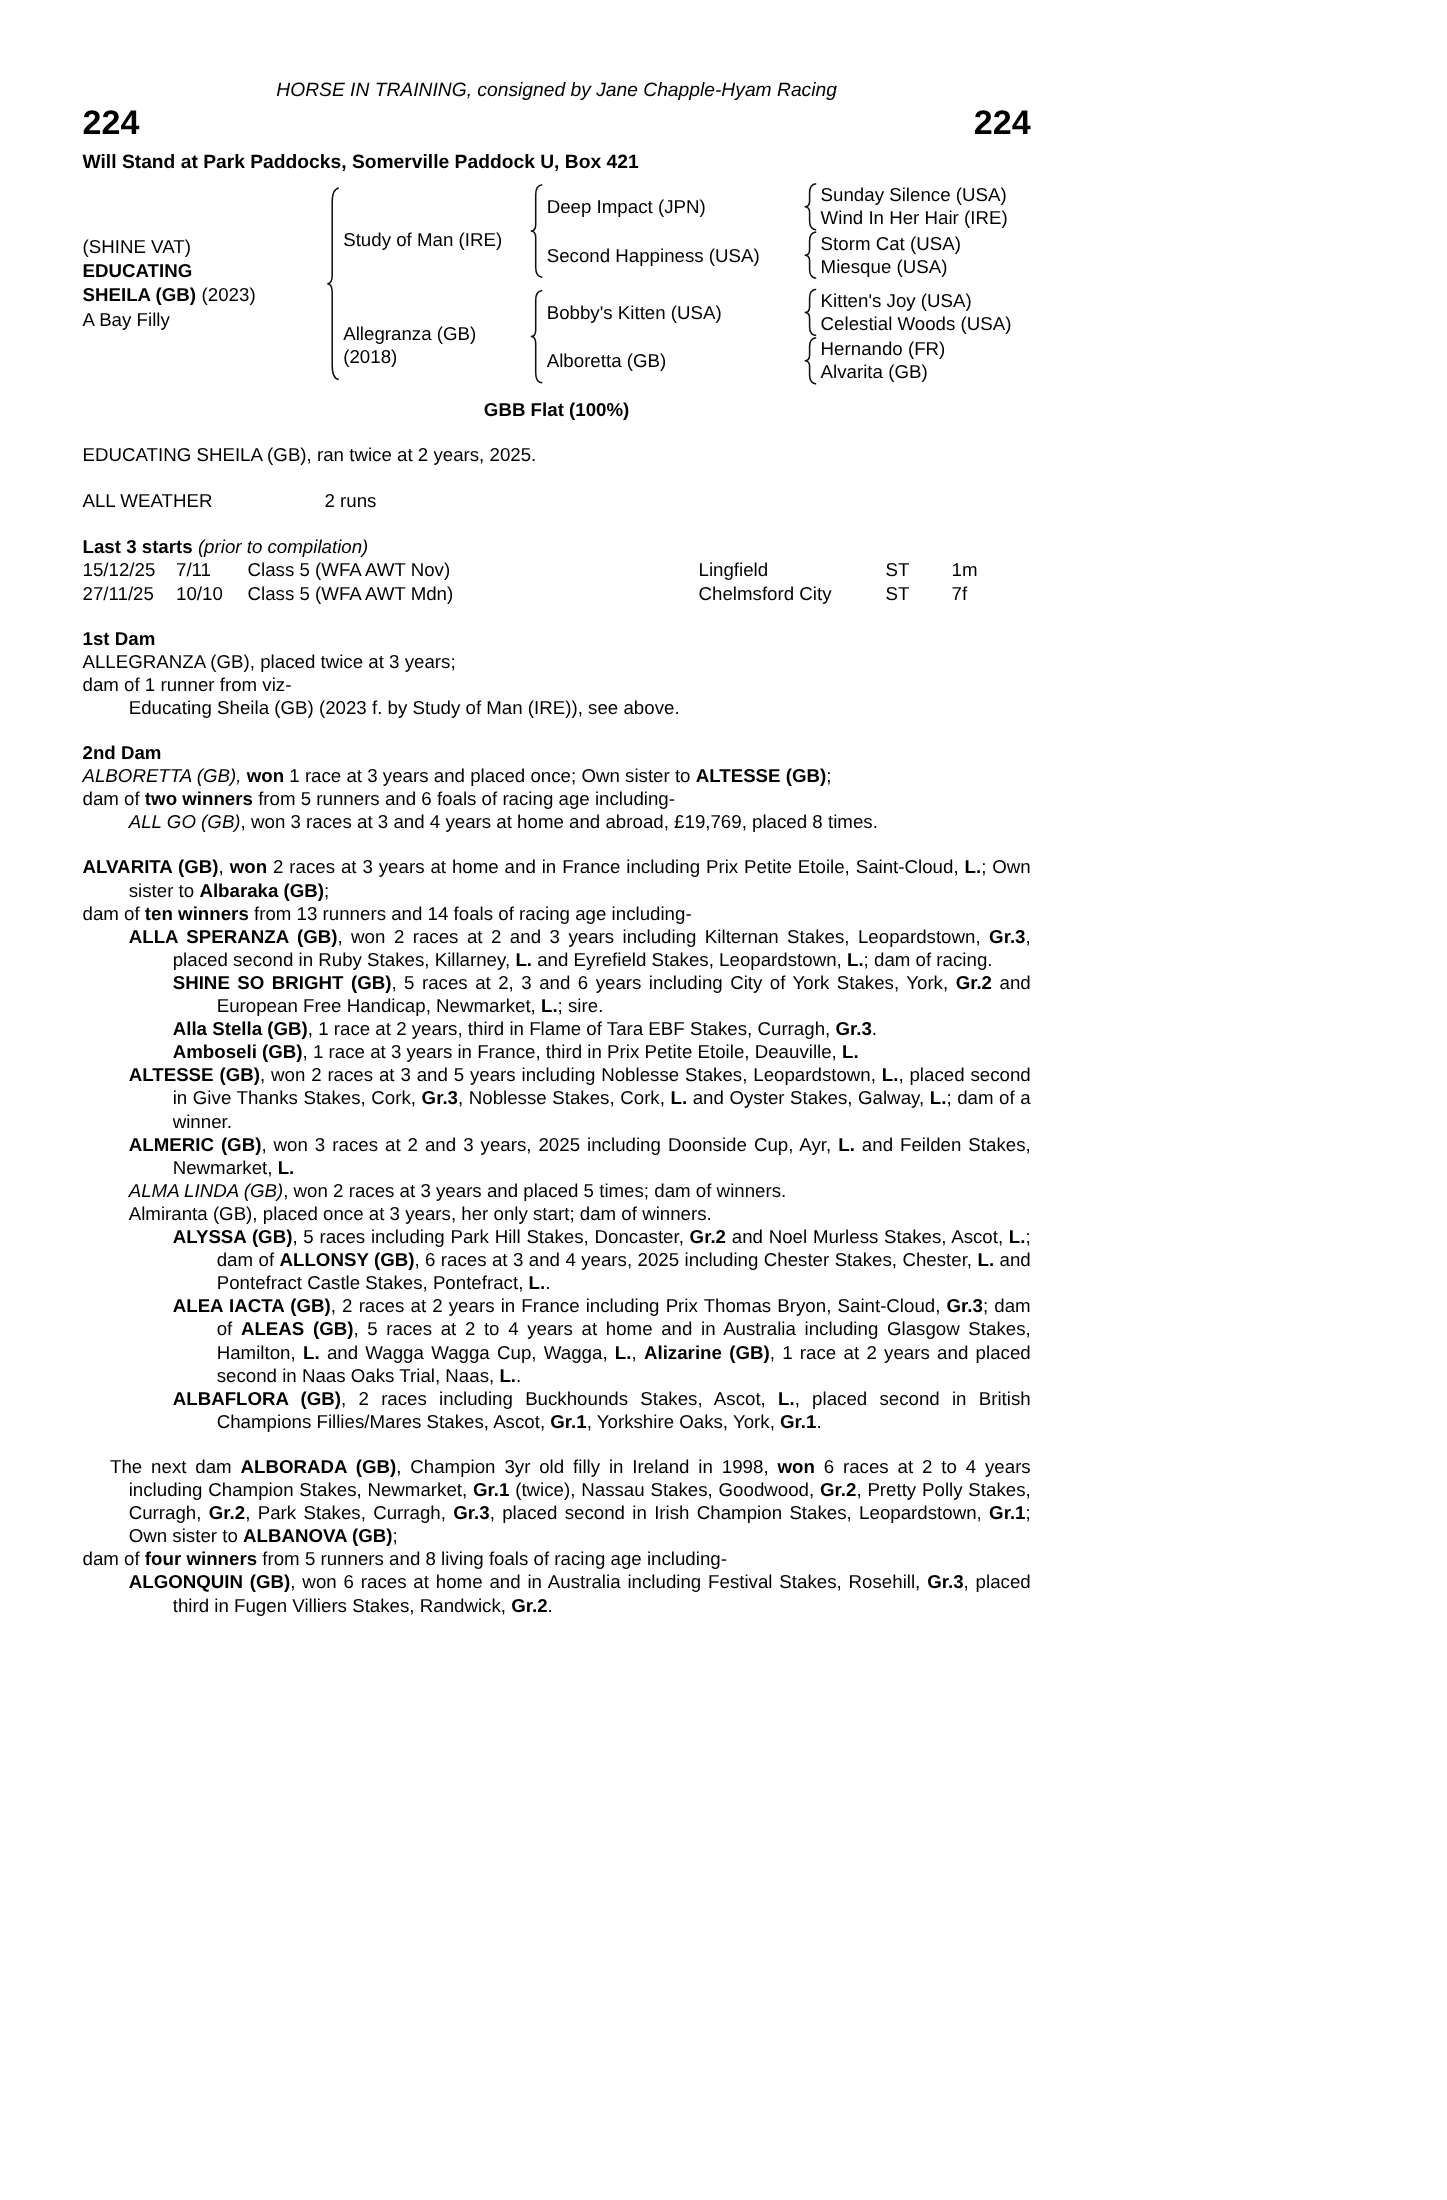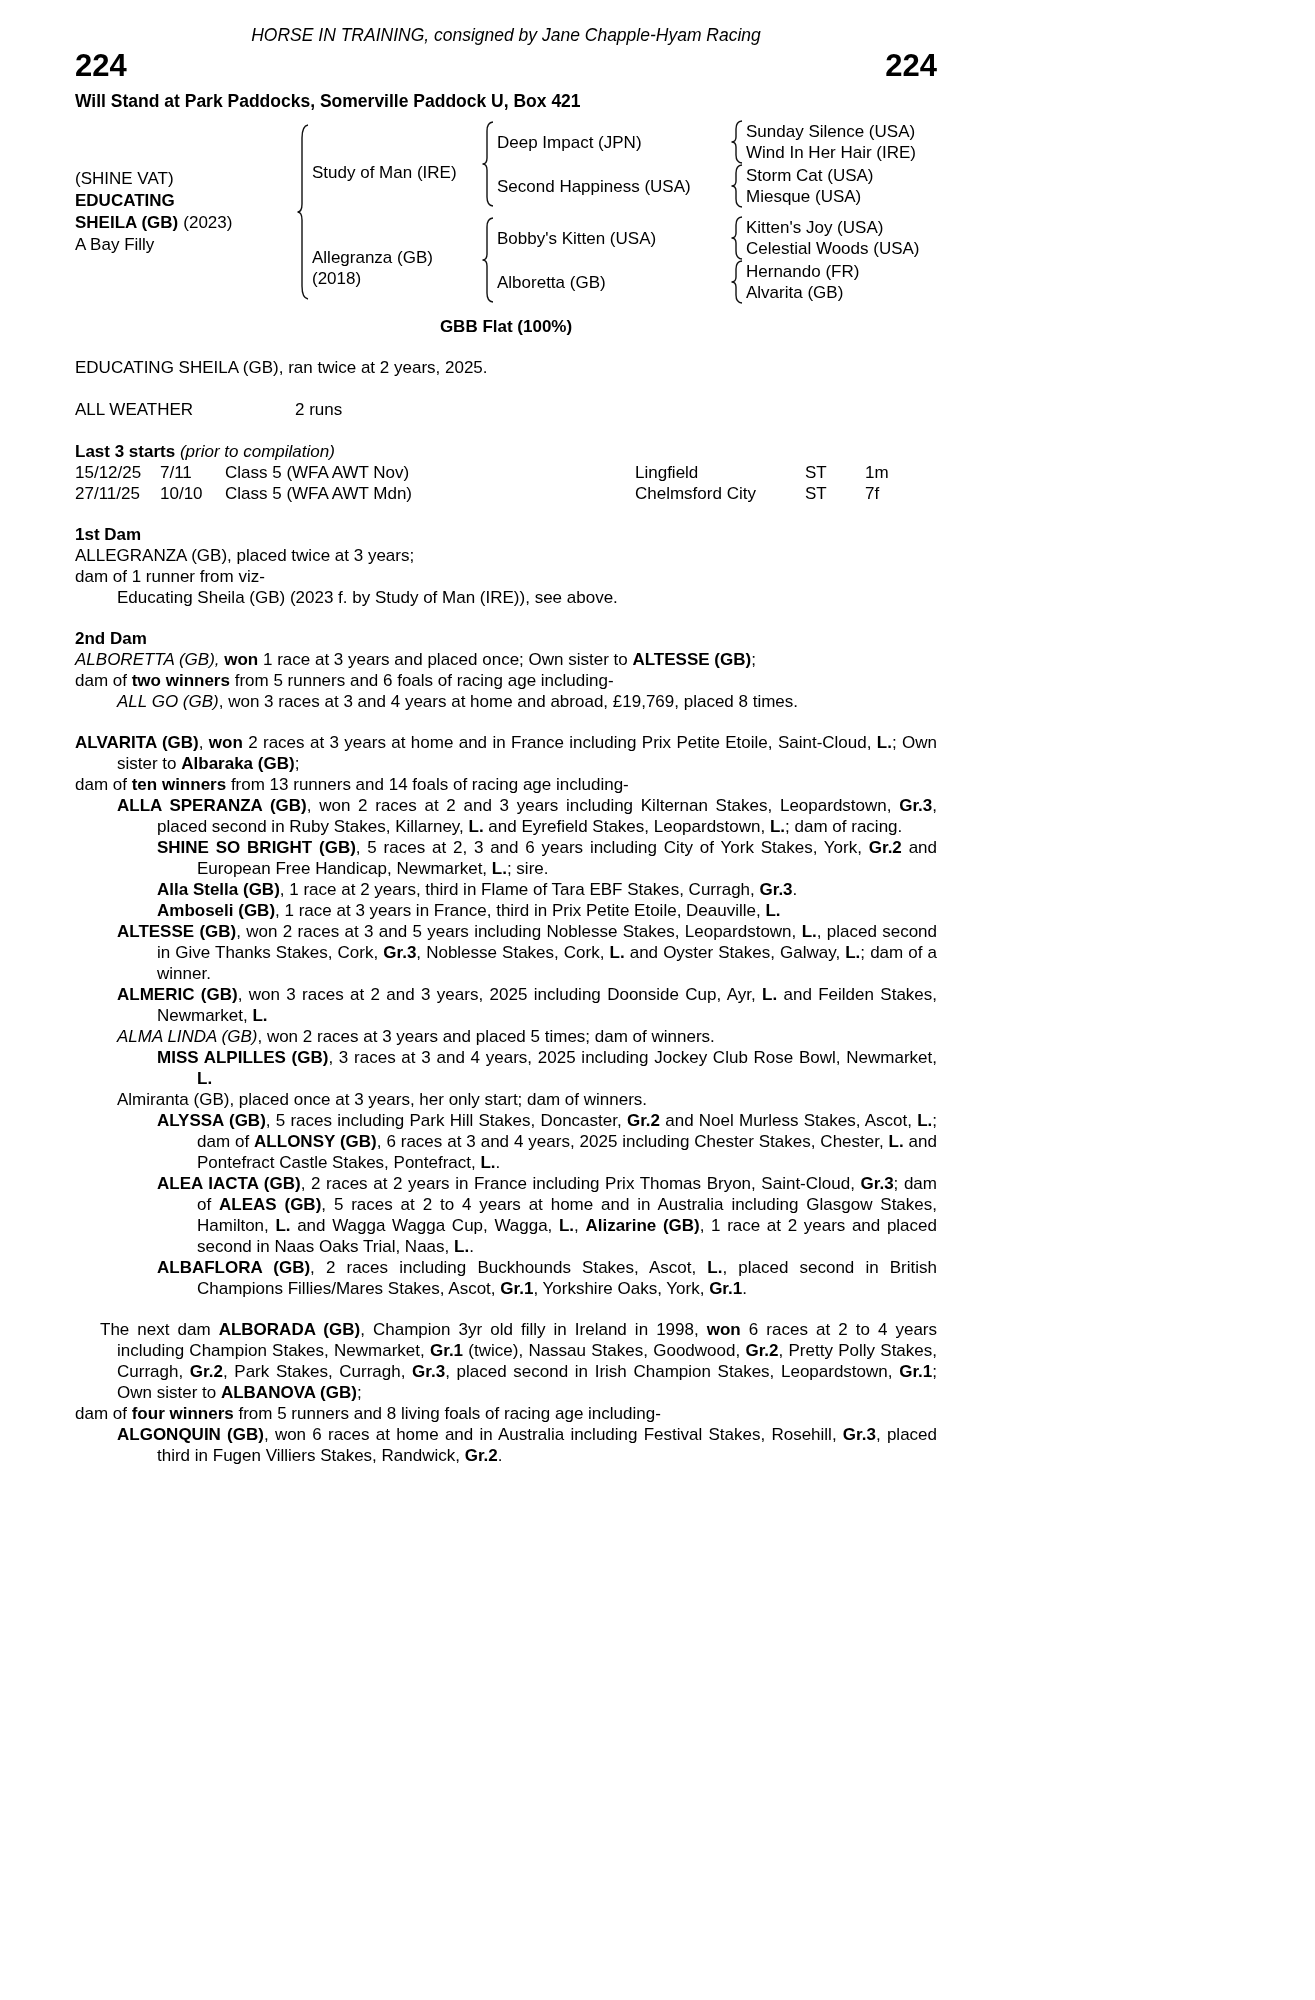--- a/index.html
+++ b/index.html
@@ -3,21 +3,21 @@
 <meta charset="utf-8">
 <style>
   * { margin:0; padding:0; box-sizing:border-box; }
   html,body { background:#ffffff; }
   body {
     width:1315px; height:2000px; overflow:hidden;
     color:#000;
     font-family:"Liberation Sans", sans-serif;
     font-size:17px; line-height:21px;
   }
-  .content { width:862px; margin-left:75px; padding-top:25px; }
+  .content { width:862px; margin-left:75px; padding-top:71px; }
   .b { font-weight:bold; }
   .i { font-style:italic; }
 
   .title { text-align:center; font-style:italic; font-size:17.5px; }
   .lot-row { display:flex; justify-content:space-between; font-size:31px; line-height:38px; font-weight:bold; margin-top:1px; }
   .stand-line { font-weight:bold; margin-top:6px; font-size:17.5px; }
 
   .pedigree { display:flex; align-items:center; margin-top:8px; }
   .ped-root { width:218px; }
   .ped-root > div { line-height:22px; }
@@ -199,21 +199,20 @@
       <div class="section">
         <p class="para ind0"><span class="b">ALVARITA (GB)</span><span>, </span><span class="b">won</span><span> 2 races at 3 years at home and in France including Prix Petite Etoile, Saint-Cloud, </span><span class="b">L.</span><span>; Own sister to </span><span class="b">Albaraka (GB)</span><span>;</span></p>
         <p class="para ind0"><span>dam of </span><span class="b">ten winners</span><span> from 13 runners and 14 foals of racing age including-</span></p>
         <p class="para ind1"><span class="b">ALLA SPERANZA (GB)</span><span>, won 2 races at 2 and 3 years including Kilternan Stakes, Leopardstown, </span><span class="b">Gr.3</span><span>, placed second in Ruby Stakes, Killarney, </span><span class="b">L.</span><span> and Eyrefield Stakes, Leopardstown, </span><span class="b">L.</span><span>; dam of racing.</span></p>
         <p class="para ind2"><span class="b">SHINE SO BRIGHT (GB)</span><span>, 5 races at 2, 3 and 6 years including City of York Stakes, York, </span><span class="b">Gr.2</span><span> and European Free Handicap, Newmarket, </span><span class="b">L.</span><span>; sire.</span></p>
         <p class="para ind2"><span class="b">Alla Stella (GB)</span><span>, 1 race at 2 years, third in Flame of Tara EBF Stakes, Curragh, </span><span class="b">Gr.3</span><span>.</span></p>
         <p class="para ind2"><span class="b">Amboseli (GB)</span><span>, 1 race at 3 years in France, third in Prix Petite Etoile, Deauville, </span><span class="b">L.</span></p>
         <p class="para ind1"><span class="b">ALTESSE (GB)</span><span>, won 2 races at 3 and 5 years including Noblesse Stakes, Leopardstown, </span><span class="b">L.</span><span>, placed second in Give Thanks Stakes, Cork, </span><span class="b">Gr.3</span><span>, Noblesse Stakes, Cork, </span><span class="b">L.</span><span> and Oyster Stakes, Galway, </span><span class="b">L.</span><span>; dam of a winner.</span></p>
         <p class="para ind1"><span class="b">ALMERIC (GB)</span><span>, won 3 races at 2 and 3 years, 2025 including Doonside Cup, Ayr, </span><span class="b">L.</span><span> and Feilden Stakes, Newmarket, </span><span class="b">L.</span></p>
         <p class="para ind1"><span class="i">ALMA LINDA (GB)</span><span>, won 2 races at 3 years and placed 5 times; dam of winners.</span></p>
-        <p class="para ind2"><span class="b">MISS ALPILLES (GB)</span><span>, 3 races at 3 and 4 years, 2025 including Jockey Club Rose Bowl, Newmarket, </span><span class="b">L.</span></p>
         <p class="para ind1"><span>Almiranta (GB), placed once at 3 years, her only start; dam of winners.</span></p>
         <p class="para ind2"><span class="b">ALYSSA (GB)</span><span>, 5 races including Park Hill Stakes, Doncaster, </span><span class="b">Gr.2</span><span> and Noel Murless Stakes, Ascot, </span><span class="b">L.</span><span>; dam of </span><span class="b">ALLONSY (GB)</span><span>, 6 races at 3 and 4 years, 2025 including Chester Stakes, Chester, </span><span class="b">L.</span><span> and Pontefract Castle Stakes, Pontefract, </span><span class="b">L.</span><span>.</span></p>
         <p class="para ind2"><span class="b">ALEA IACTA (GB)</span><span>, 2 races at 2 years in France including Prix Thomas Bryon, Saint-Cloud, </span><span class="b">Gr.3</span><span>; dam of </span><span class="b">ALEAS (GB)</span><span>, 5 races at 2 to 4 years at home and in Australia including Glasgow Stakes, Hamilton, </span><span class="b">L.</span><span> and Wagga Wagga Cup, Wagga, </span><span class="b">L.</span><span>, </span><span class="b">Alizarine (GB)</span><span>, 1 race at 2 years and placed second in Naas Oaks Trial, Naas, </span><span class="b">L.</span><span>.</span></p>
         <p class="para ind2"><span class="b">ALBAFLORA (GB)</span><span>, 2 races including Buckhounds Stakes, Ascot, </span><span class="b">L.</span><span>, placed second in British Champions Fillies/Mares Stakes, Ascot, </span><span class="b">Gr.1</span><span>, Yorkshire Oaks, York, </span><span class="b">Gr.1</span><span>.</span></p>
       </div>
       <div class="section">
         <p class="para indnd"><span>The next dam </span><span class="b">ALBORADA (GB)</span><span>, Champion 3yr old filly in Ireland in 1998, </span><span class="b">won</span><span> 6 races at 2 to 4 years including Champion Stakes, Newmarket, </span><span class="b">Gr.1</span><span> (twice), Nassau Stakes, Goodwood, </span><span class="b">Gr.2</span><span>, Pretty Polly Stakes, Curragh, </span><span class="b">Gr.2</span><span>, Park Stakes, Curragh, </span><span class="b">Gr.3</span><span>, placed second in Irish Champion Stakes, Leopardstown, </span><span class="b">Gr.1</span><span>; Own sister to </span><span class="b">ALBANOVA (GB)</span><span>;</span></p>
         <p class="para ind0"><span>dam of </span><span class="b">four winners</span><span> from 5 runners and 8 living foals of racing age including-</span></p>
         <p class="para ind1"><span class="b">ALGONQUIN (GB)</span><span>, won 6 races at home and in Australia including Festival Stakes, Rosehill, </span><span class="b">Gr.3</span><span>, placed third in Fugen Villiers Stakes, Randwick, </span><span class="b">Gr.2</span><span>.</span></p>
       </div>

